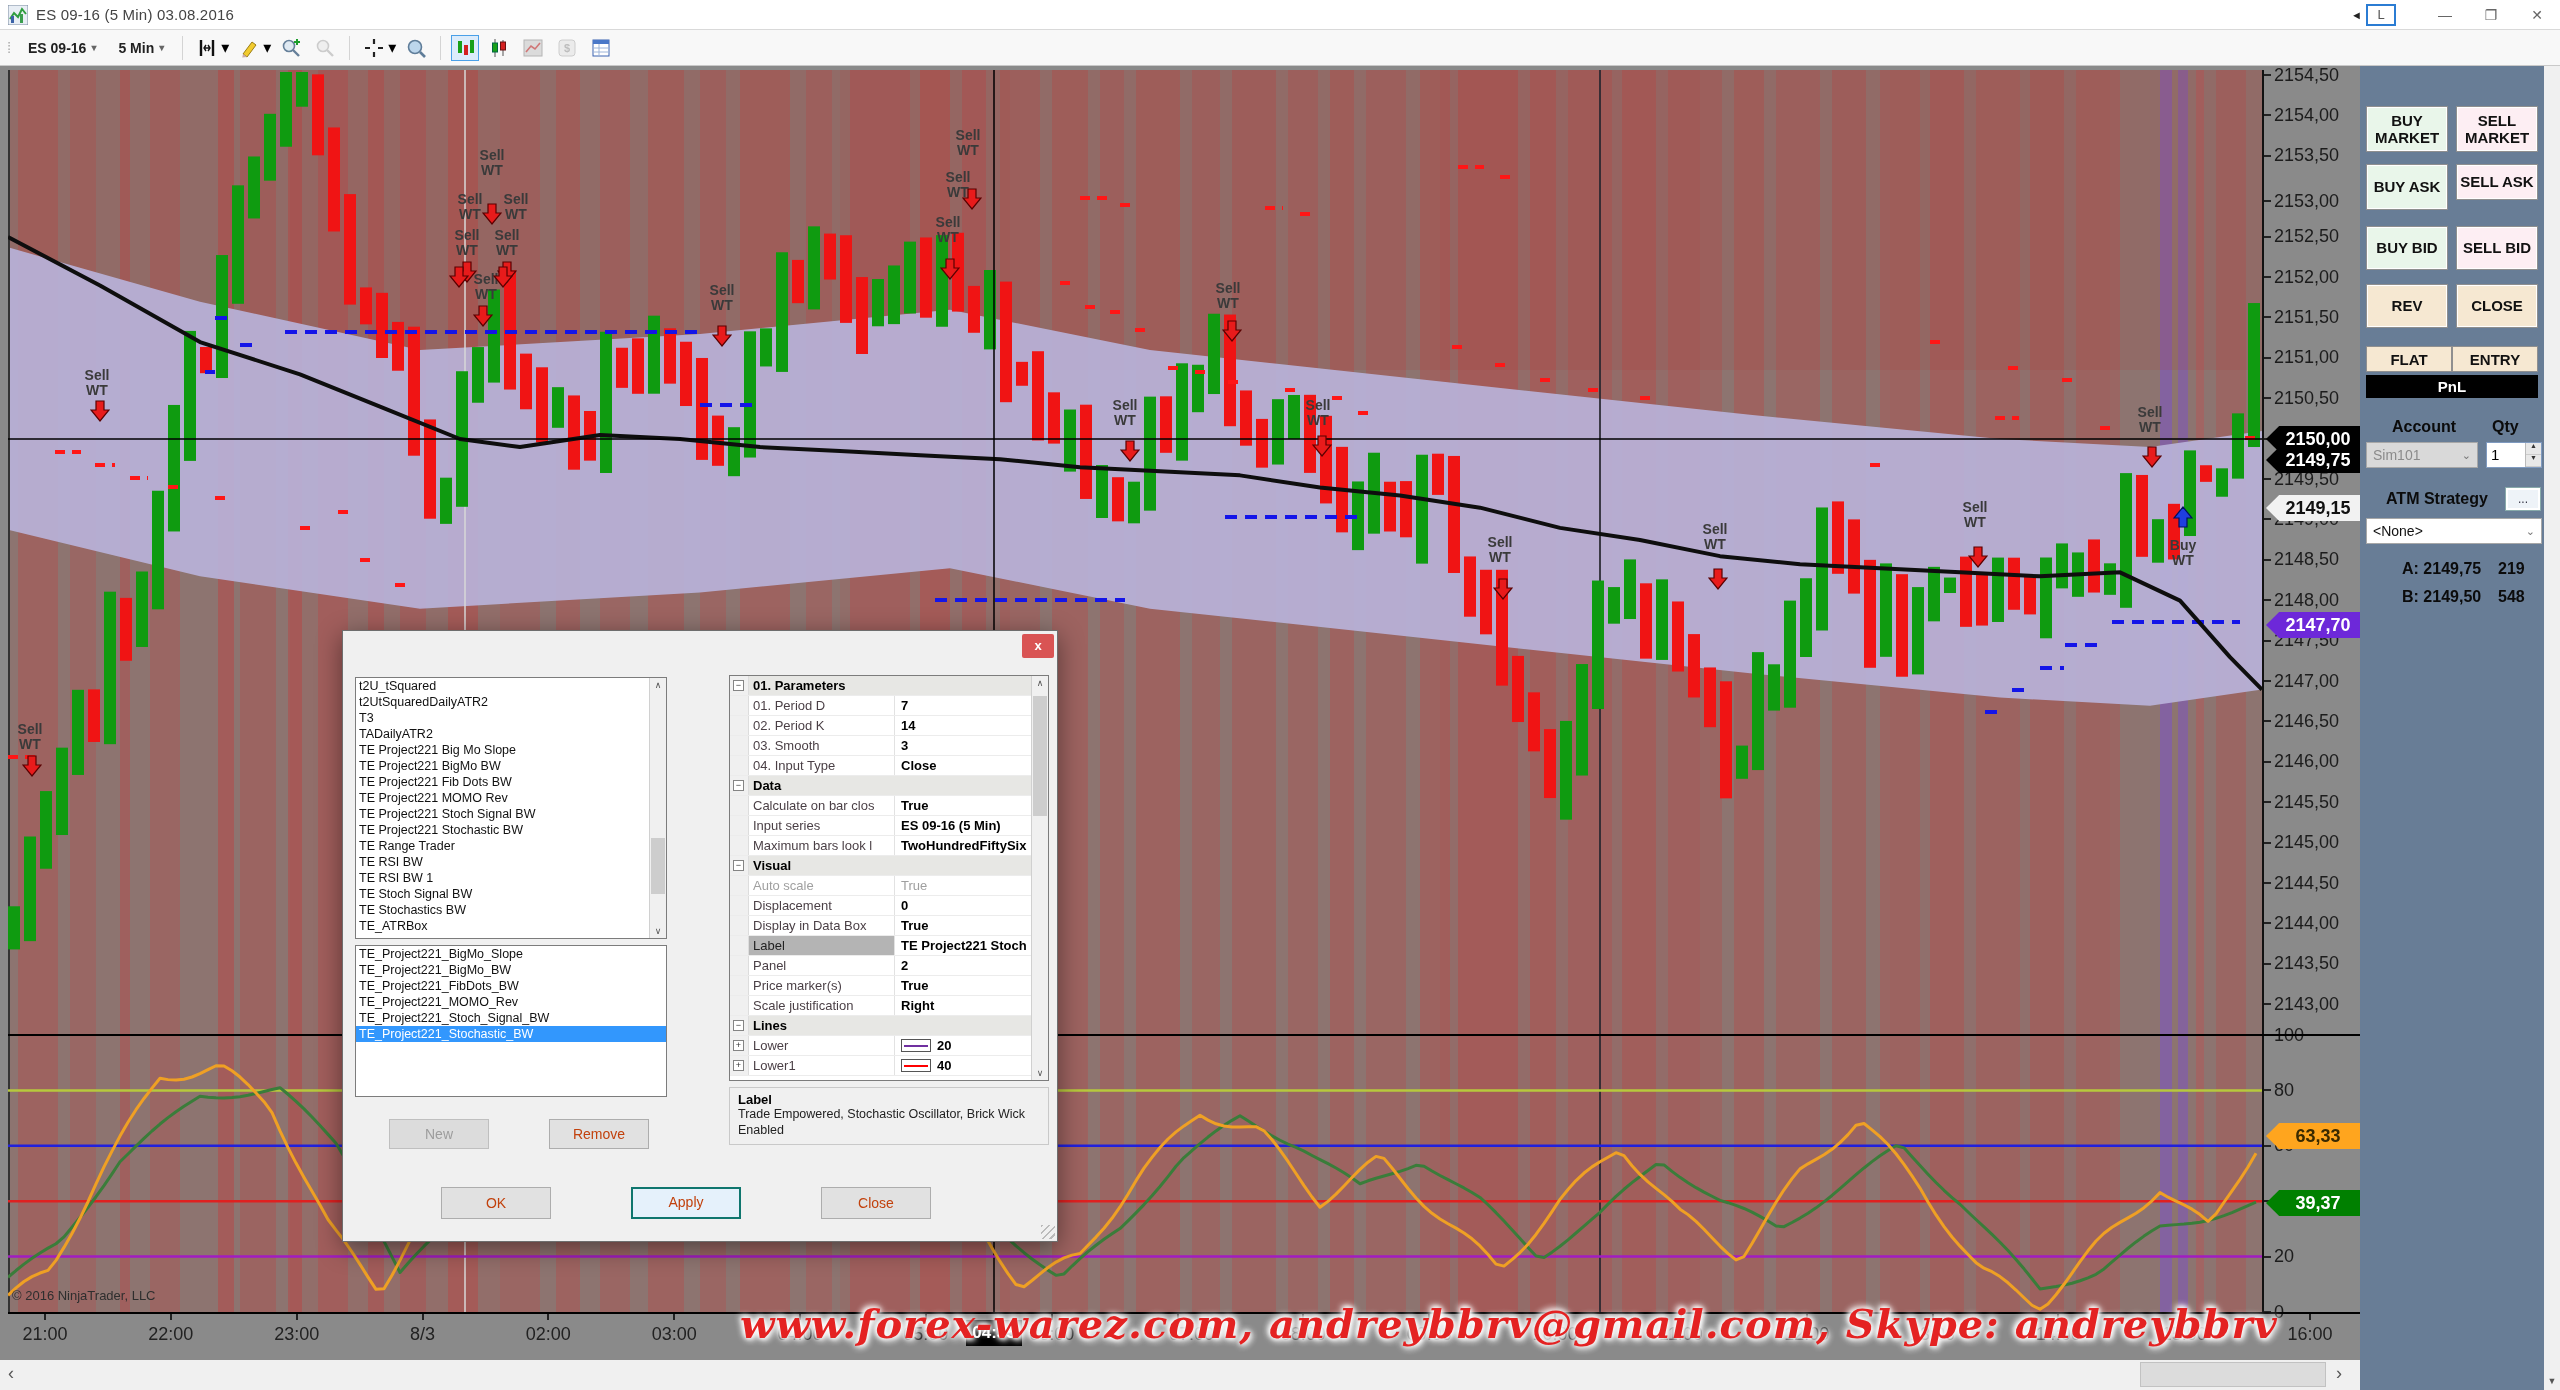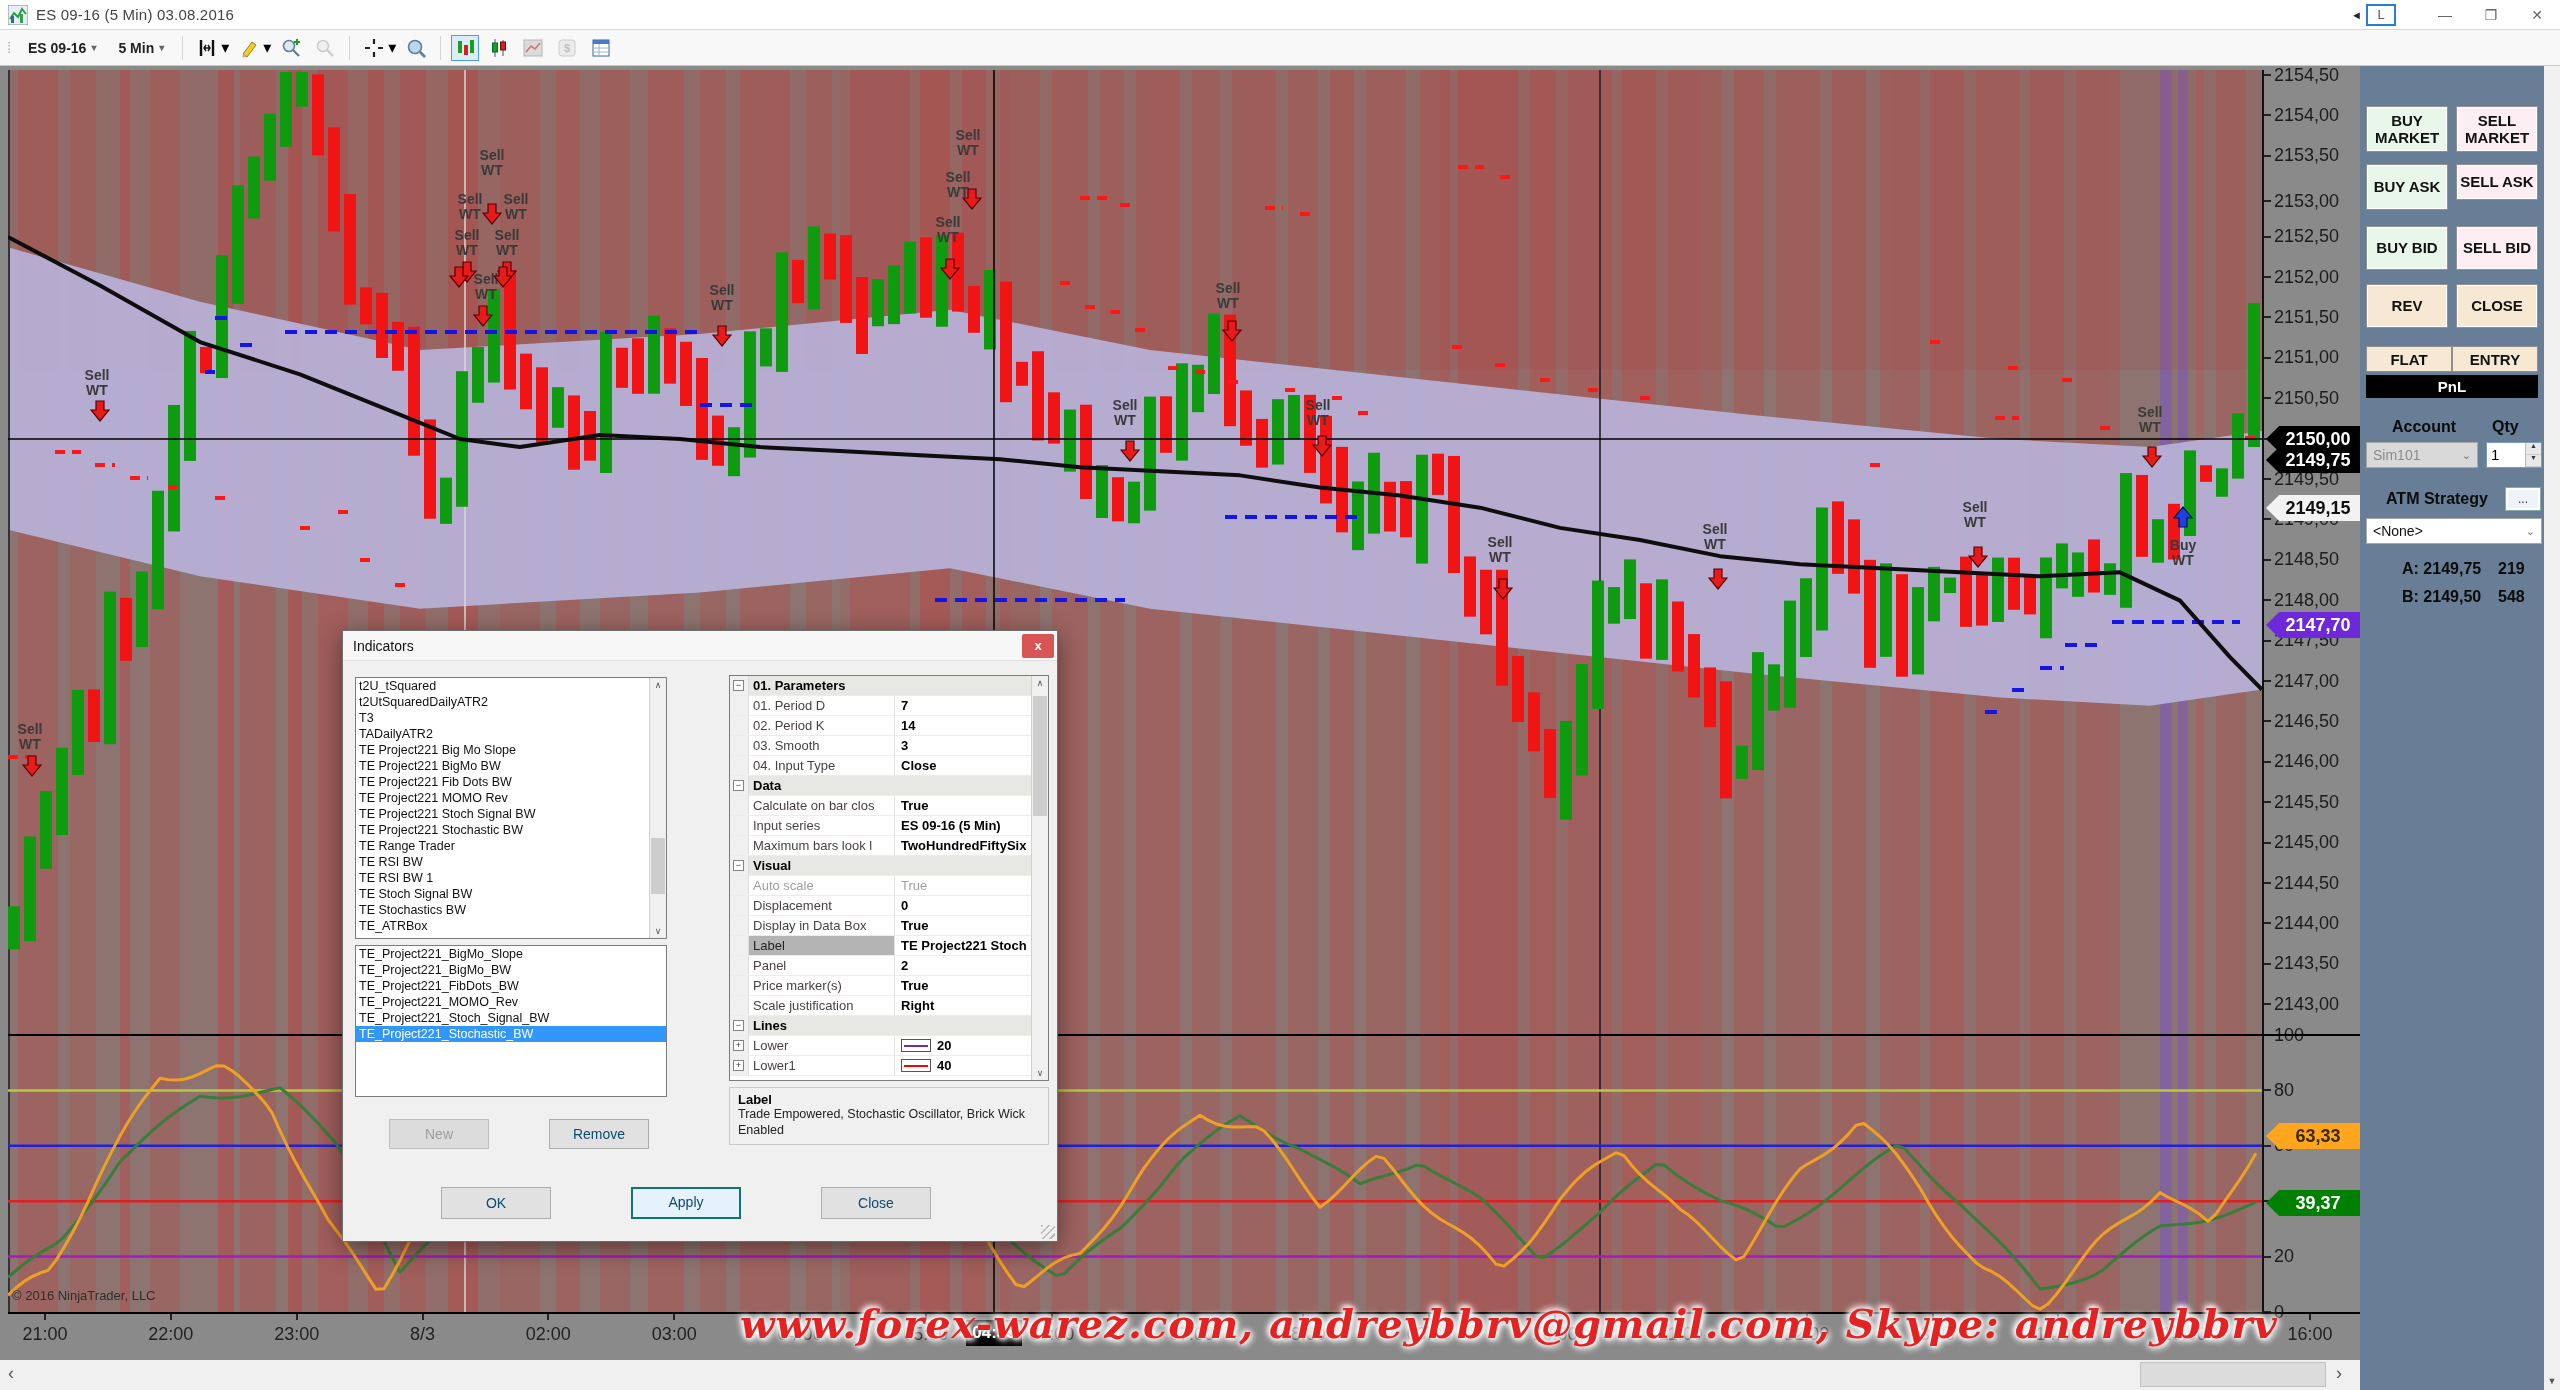--- a/index.html
+++ b/index.html
@@ -98,21 +98,21 @@
   .dtitle { position:absolute; left:0; top:0; width:100%; height:30px; background:#f7f7f7; border-bottom:1px solid #e0e0e0;
             font-size:14px; color:#111; display:flex; align-items:center; padding-left:10px; }
   .dclose { position:absolute; right:3px; top:3px; width:32px; height:24px; background:#d95454; color:#fff;
             font-size:13px; font-weight:bold; text-align:center; line-height:23px; border-radius:2px; }
   .dlist { position:absolute; background:#fff; border:1px solid #7c7c7c; overflow:hidden; }
   .dlist .item { height:16px; line-height:16px; font-size:12.5px; color:#111; padding-left:3px; white-space:nowrap; }
   .dlist .item.sel { background:#3297fd; color:#fff; }
   .lscroll { position:absolute; right:0; top:0; width:17px; height:100%; background:#f0f0f0; border-left:1px solid #d0d0d0; }
   .lscroll .a { position:absolute; left:0; width:16px; text-align:center; font-size:9px; color:#555; }
   .lscroll .th { position:absolute; left:1px; width:14px; background:#cdcdcd; }
-  .dbtn { position:absolute; height:30px; background:#e1e1e1; border:1px solid #adadad; font-size:14px; color:#0c4a6e;
+  .dbtn { position:absolute; height:30px; background:#e1e1e1; border:1px solid #adadad; font-size:14px; color:#c2410c;
           text-align:center; line-height:28px; }
   .dbtn.disabled { background:#dcdcdc; border-color:#bfbfbf; color:#9d9d9d; }
   .dbtn.focus { border:2px solid #0f766e; background:#e5f1fb; line-height:26px; }
 
   #pgrid { position:absolute; left:386px; top:44px; width:320px; height:406px; background:#fff; border:1px solid #7c7c7c; overflow:hidden; }
   .pgrow { display:flex; height:20px; border-bottom:1px solid #ececec; background:#fff; }
   .pgut { width:19px; background:#f0f0f0; border-right:1px solid #ddd; position:relative; flex:none; }
   .pbox { position:absolute; left:3px; top:4px; width:11px; height:11px; border:1px solid #848484; background:#fff;
           font-size:9px; line-height:9px; text-align:center; color:#333; }
   .pgrow.group { background:#e7e7e4; }
@@ -873,23 +873,20 @@
     <span>B:</span> <span>2149,50</span></span>
   <span class="quote" style="left:138px; top:522px">548</span>
 </div>
 
 <div id="vscroll">
   <span class="varrow" style="top:4px">▲</span>
   <span class="varrow" style="bottom:4px">▼</span>
 </div>
 
 <div id="dialog">
-  <div class="dtitle">
-    <span>Indicators</span>
-  </div>
   <div class="dclose">x</div>
 
   <div class="dlist" id="dlg-available" style="left:12px; top:46px; width:312px; height:262px">
 
   <div class="item">t2U_tSquared</div>
       <div class="item">t2UtSquaredDailyATR2</div>
       <div class="item">T3</div>
       <div class="item">TADailyATR2</div>
       <div class="item">TE  Project221 Big Mo Slope</div>
       <div class="item">TE  Project221 BigMo BW</div>

